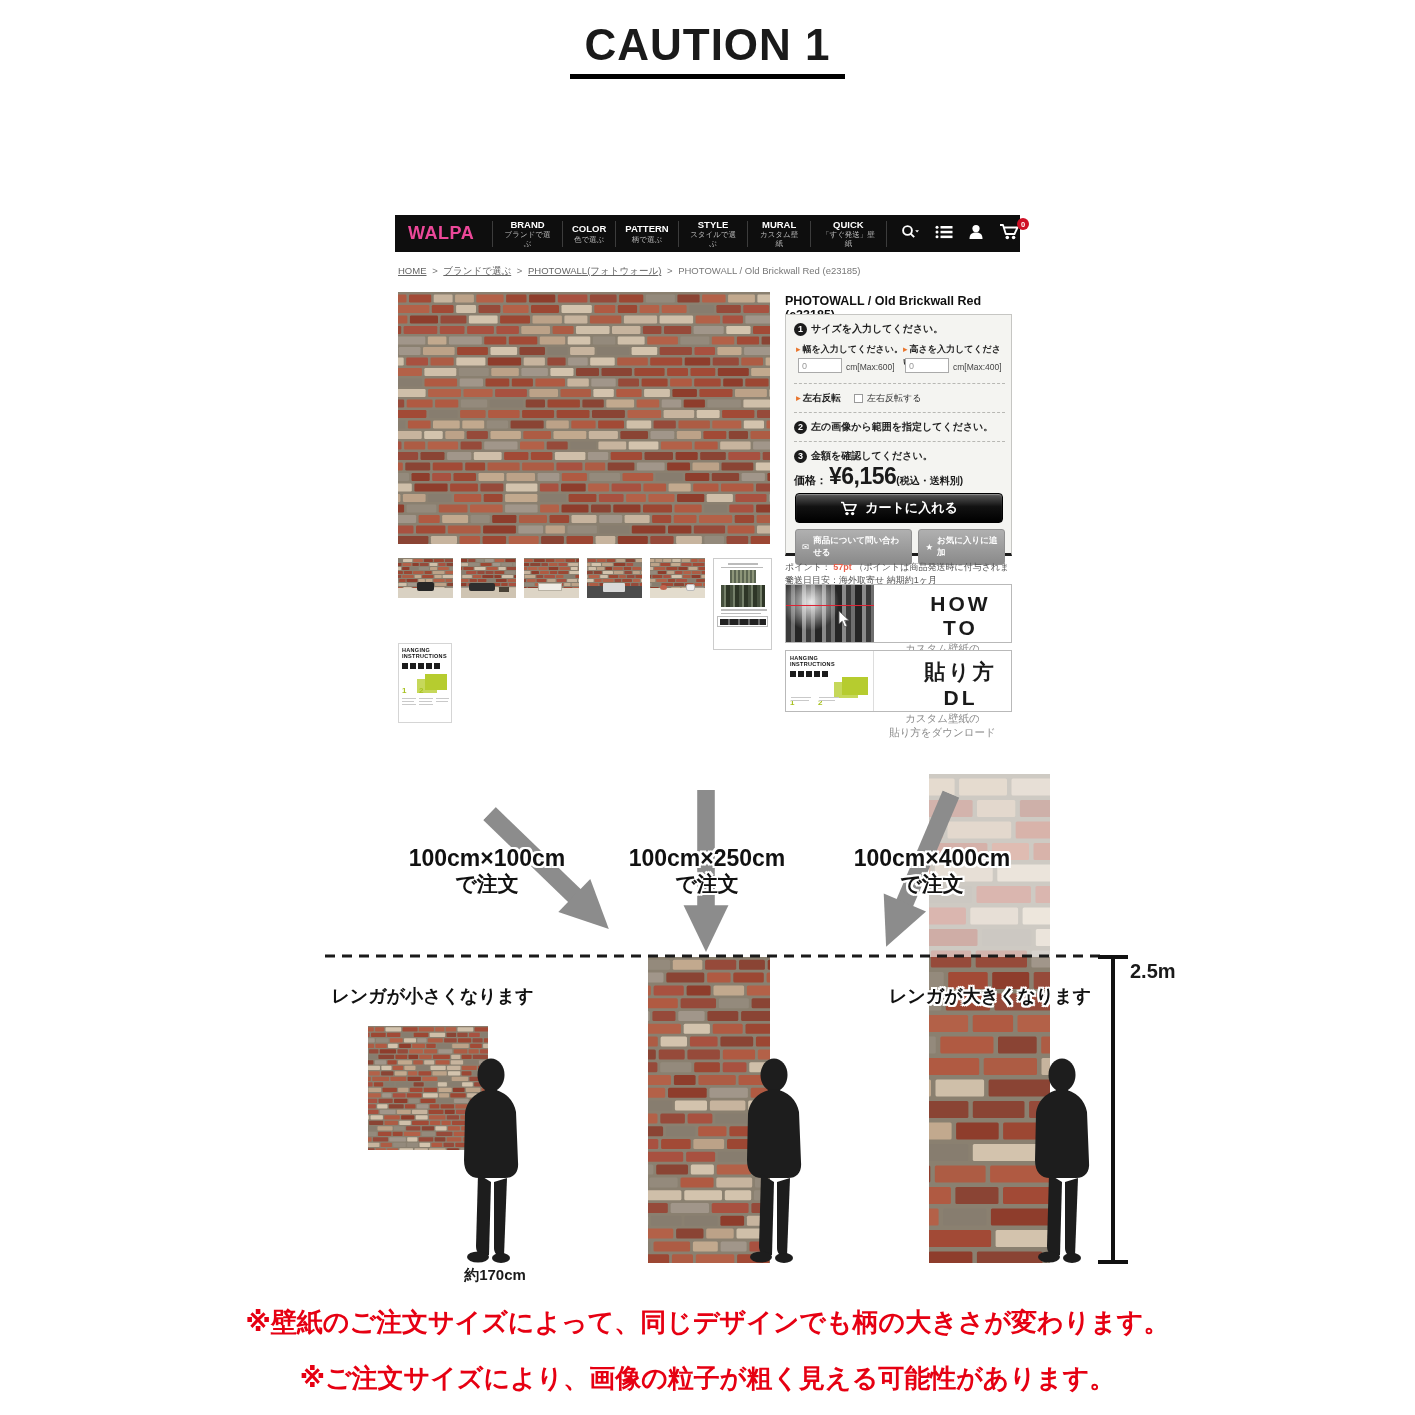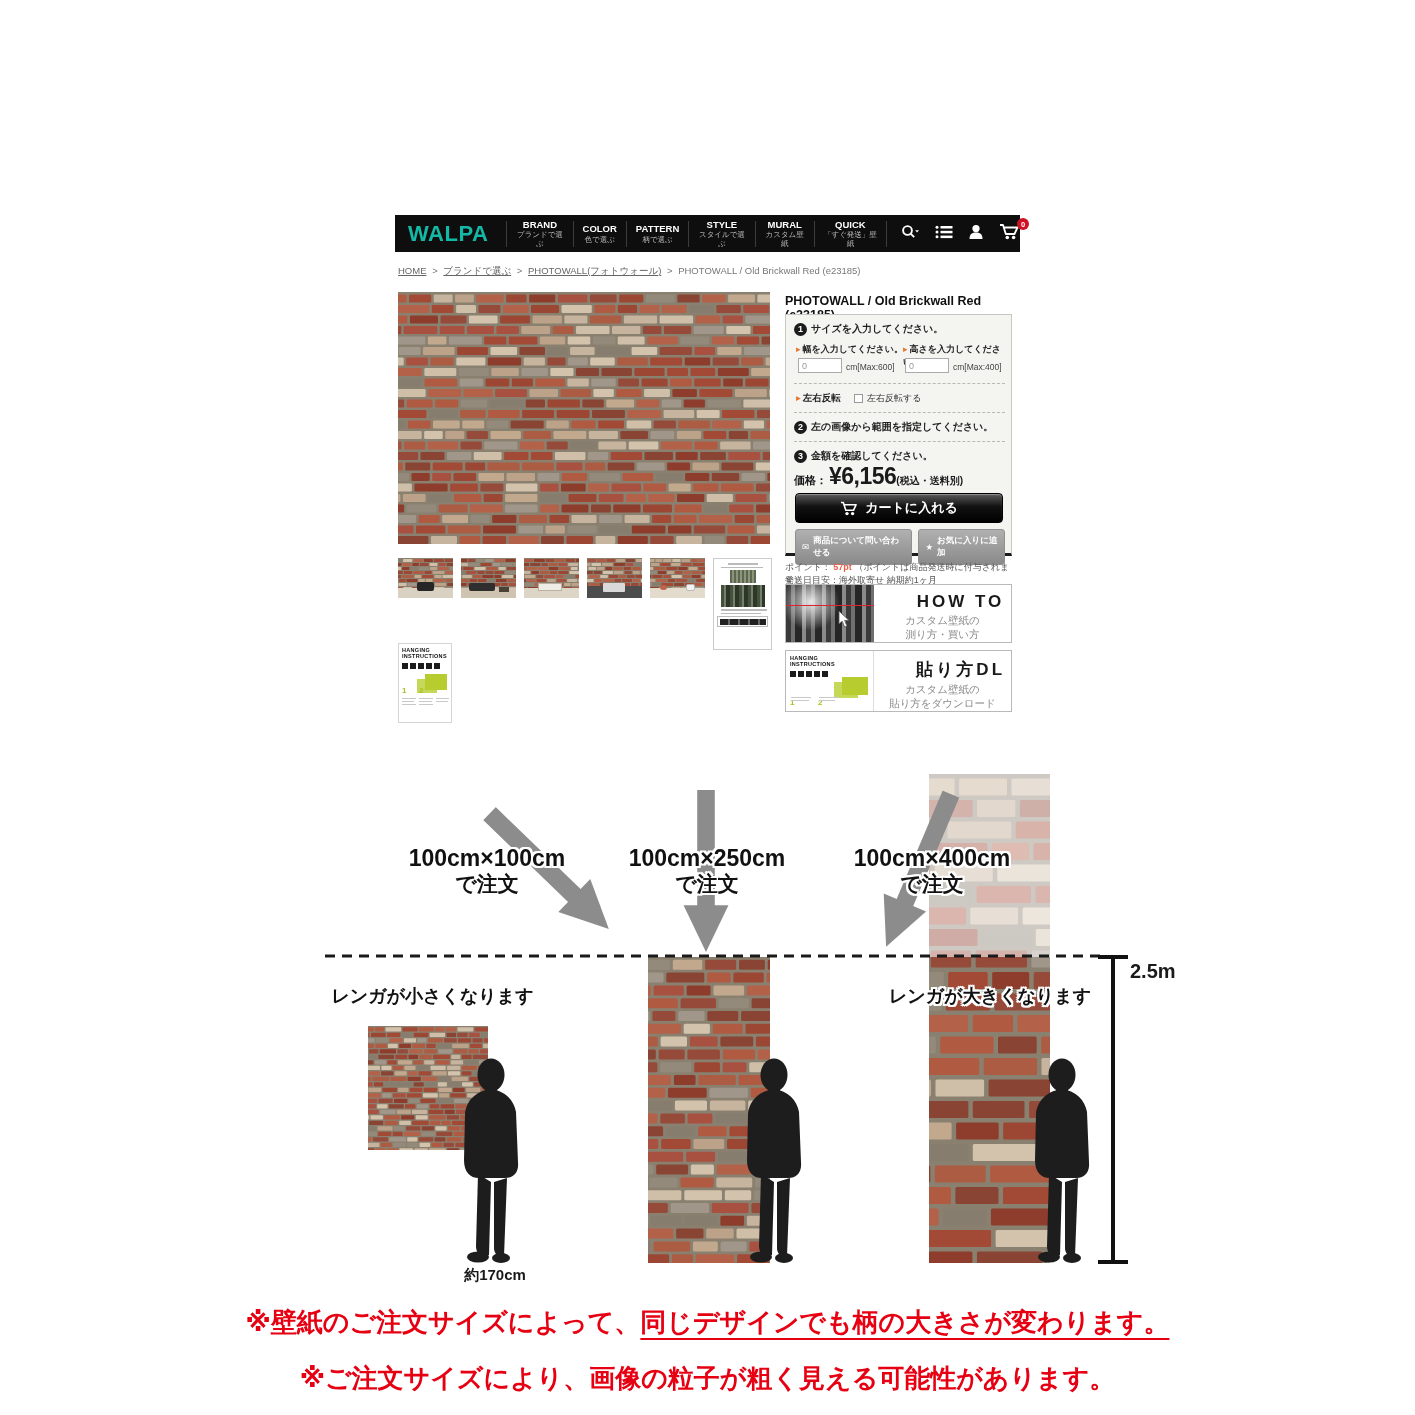--- a/index.html
+++ b/index.html
@@ -12,21 +12,21 @@
   .main-title{top:20px;left:0;width:100%;text-align:center;}
   .main-title span{display:inline-block;font-size:44px;font-weight:bold;letter-spacing:1px;
     border-bottom:5px solid #000;padding:0 14px 4px 14px;}
   .subtitle1{top:128px;left:0;width:100%;text-align:center;font-size:23px;color:#2b2b2b;}
   .subtitle2{top:163px;left:0;width:100%;text-align:center;font-size:23px;color:#2b2b2b;}
 
   
   .shot{left:395px;top:215px;width:625px;height:548px;background:#fff;}
   .site-header{position:absolute;left:0;top:0;width:625px;height:37px;background:#0e0e0e;
     display:flex;align-items:center;}
-  .logo{color:#14b8a6;font-size:22px;font-weight:bold;letter-spacing:.5px;margin:0 18px 0 13px;}
+  .logo{color:#ec4899;font-size:18px;font-weight:bold;letter-spacing:.5px;margin:0 18px 0 13px;}
   .nav{display:flex;align-items:center;height:100%;}
   .nav-item{padding:0 9px;text-align:center;border-left:1px solid #3c3c3c;height:26px;
     display:flex;flex-direction:column;justify-content:center;cursor:pointer;}
   .nav-item:last-child{border-right:1px solid #3c3c3c;}
   .nav-en{color:#fff;font-size:9.5px;font-weight:bold;line-height:1.2;}
   .nav-jp{color:#bdbdbd;font-size:7.5px;line-height:1.2;}
   .hicons{display:flex;align-items:center;gap:15px;margin-left:14px;}
   .cart-wrap{position:relative;}
   .badge{position:absolute;top:-5px;right:-9px;width:12px;height:12px;border-radius:50%;
     background:#cf1126;color:#fff;font-size:7.5px;font-weight:bold;display:flex;
@@ -68,21 +68,21 @@
     border:1px solid #909090;}
 
   .points{position:absolute;left:390px;top:346px;font-size:9px;color:#555;}
   .points .pv{color:#e8604c;font-weight:bold;}
   .shipping{position:absolute;left:390px;top:359px;font-size:9px;color:#555;}
 
   .banner{position:absolute;left:390px;width:227px;background:#fff;border:1px solid #b9b9b9;
     display:flex;cursor:pointer;}
   .banner-img{position:relative;flex:0 0 88px;overflow:hidden;}
   .banner-txt{flex:1;text-align:center;padding-top:7px;}
-  .banner-big{font-size:17px;font-weight:bold;letter-spacing:3px;color:#1a1a1a;padding-left:36px;}
+  .banner-big{font-size:21px;font-weight:bold;letter-spacing:3px;color:#1a1a1a;padding-left:36px;}
   .banner-small{font-size:10.5px;color:#8a8a8a;line-height:1.3;margin-top:2px;}
   .forest{width:100%;height:100%;
     background:
       radial-gradient(circle at 28% 30%, rgba(240,240,240,.95), rgba(240,240,240,0) 38%),
       repeating-linear-gradient(90deg,#3a3a3a 0 5px,#6f6f6f 5px 9px,#262626 9px 16px,#8a8a8a 16px 20px);}
   .redline{position:absolute;left:0;top:20px;width:100%;height:1px;background:#d23;}
   .cursor-arrow{position:absolute;right:24px;bottom:10px;}
   .docthumb{width:100%;height:100%;background:#fff;border-right:1px solid #ddd;position:relative;padding:4px;}
   .doc-title{font-size:5.5px;font-weight:bold;letter-spacing:.3px;line-height:1.15;color:#111;}
   .doc-squares{display:flex;gap:2px;margin-top:3px;}
@@ -122,27 +122,30 @@
   .person{z-index:4;position:absolute;}
   .note{z-index:6;font-size:18px;font-weight:bold;text-align:center;color:#111;}
   .note-outline{text-shadow:-2px -2px 0 #fff,2px -2px 0 #fff,-2px 2px 0 #fff,2px 2px 0 #fff,0 -2px 0 #fff,0 2px 0 #fff,-2px 0 0 #fff,2px 0 0 #fff;}
   .h170{font-size:15px;font-weight:bold;text-align:center;z-index:6;}
   .measure-line{left:1111px;top:957px;width:3.5px;height:305px;background:#111;z-index:5;}
   .measure-cap{left:1098px;width:30px;height:3.5px;background:#111;z-index:5;}
   .m25{left:1130px;top:960px;font-size:20px;font-weight:bold;z-index:6;}
 
   
   .warn{left:0;width:100%;text-align:center;font-size:26px;font-weight:bold;color:#e60012;}
-  .warn .ul{text-decoration:underline;text-underline-offset:7px;text-decoration-thickness:2px;margin-top:44px;}
+  .warn .ul{text-underline-offset:7px;text-decoration-thickness:2px;margin-top:44px;}
 </style>
 </head>
 <body>
 
 <div class="canvas">
 
+  <div class="abs main-title">
+    <span>CAUTION 1</span>
+  </div>
 
   <div class="abs shot">
 
     <div class="site-header">
       <div class="logo">WALPA</div>
       <div class="nav">
         <div class="nav-item">
           <span class="nav-en">BRAND</span>
           <span class="nav-jp">ブランドで選ぶ</span>
         </div>

